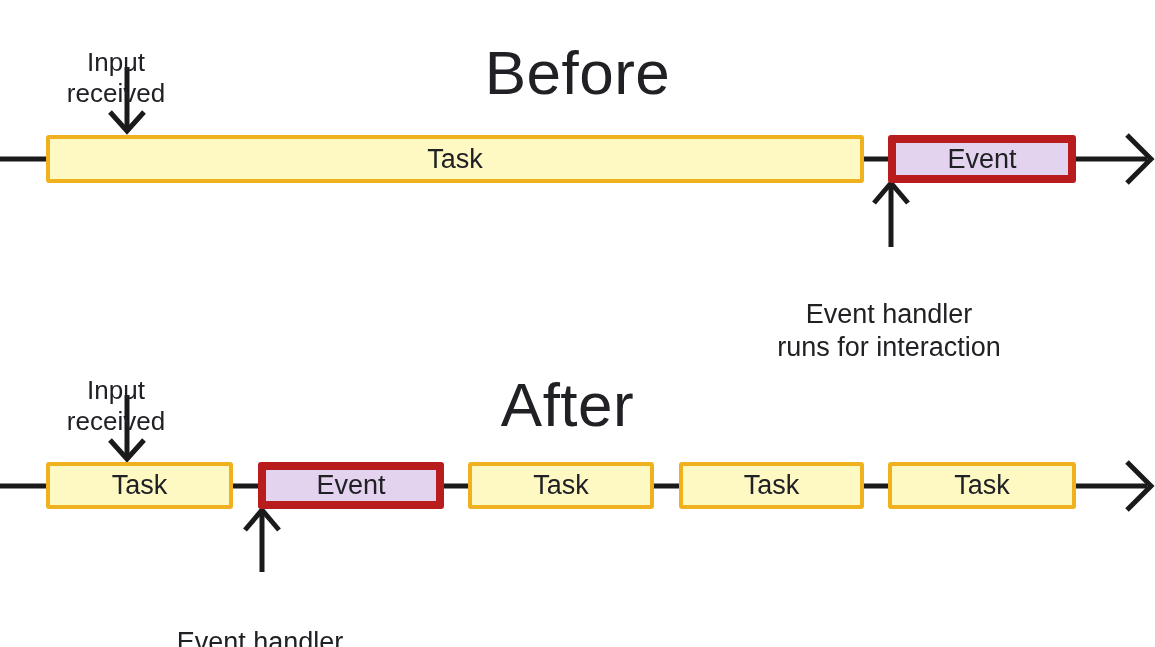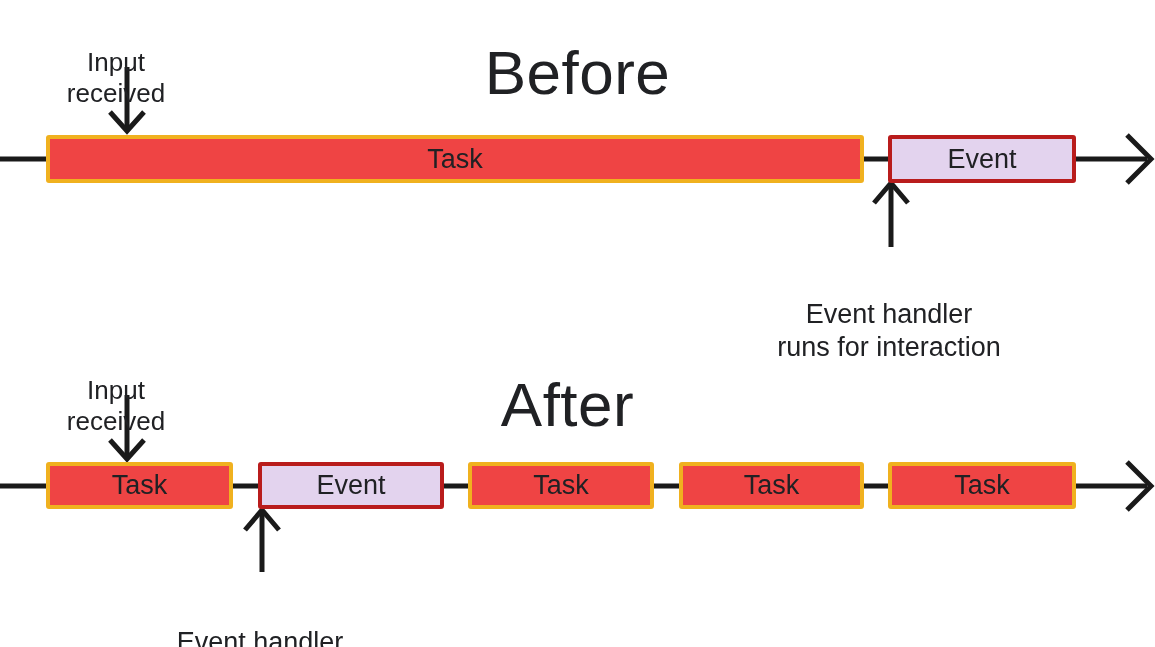--- a/index.html
+++ b/index.html
@@ -49,26 +49,26 @@
   .box {
     position: absolute;
     box-sizing: border-box;
     border-radius: 3px;
     display: flex;
     align-items: center;
     justify-content: center;
     z-index: 1;
   }
   .box.task {
-    background: #ef4444;
+    background: #fef9c3;
     border: 4px solid #F0B11F;
   }
   .box.event {
     background: #E3D3EE;
-    border: 4px solid #b91c1c;
+    border: 8px solid #b91c1c;
   }
   .box-label {
     font-size: 27px;
     color: #202124;
     line-height: 1;
   }
 
   
   .b-task  { left: 46px;  top: 135px; width: 818px; height: 48px; }
   .b-event { left: 888px; top: 135px; width: 188px; height: 48px; }

